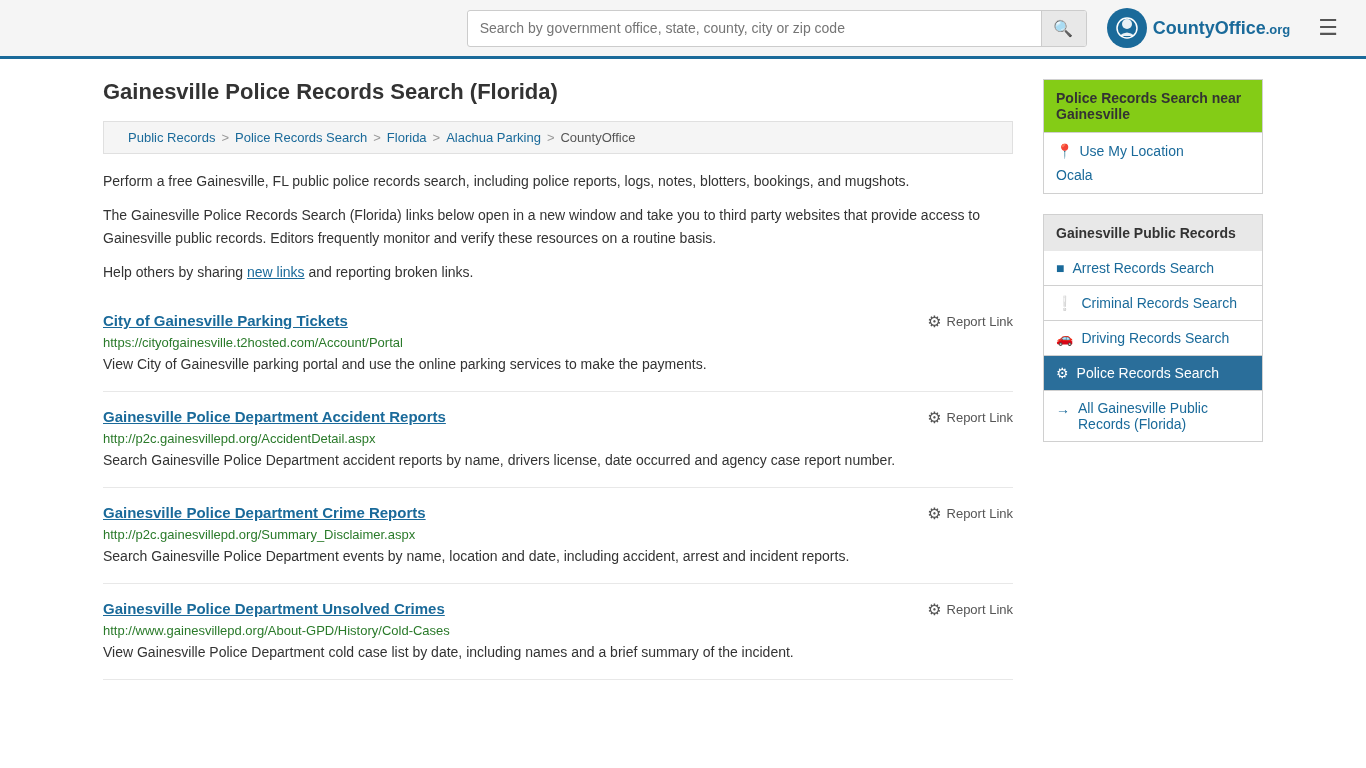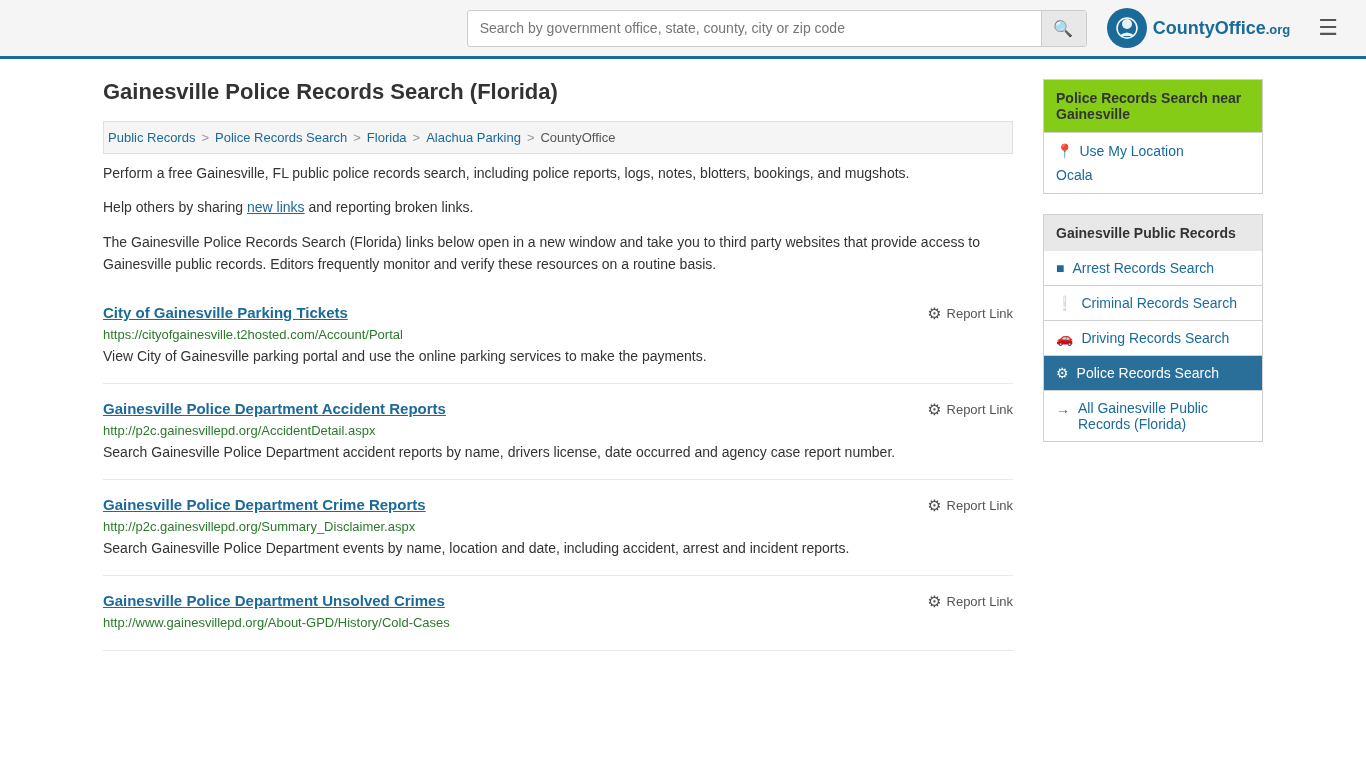--- a/index.html
+++ b/index.html
@@ -98,22 +98,22 @@
       font-size: 22px;
       font-weight: bold;
       color: #333;
       margin-bottom: 16px;
     }
 
     
     #breadcrumb {
       background: #f5f5f5;
       border: 1px solid #e0e0e0;
-      padding: 8px 4px;
-      margin-bottom: 8px;
+      padding: 8px 24px;
+      margin-bottom: 16px;
       font-size: 13px;
       color: #555;
       display: flex;
       align-items: center;
       flex-wrap: wrap;
       gap: 4px;
     }
     .breadcrumb-link {
       color: #1a6a9a;
       text-decoration: none;
@@ -282,24 +282,24 @@
       <a class="breadcrumb-link">Police Records Search</a>
       <span class="breadcrumb-sep">&gt;</span>
       <a class="breadcrumb-link">Florida</a>
       <span class="breadcrumb-sep">&gt;</span>
       <a class="breadcrumb-link">Alachua Parking</a>
       <span class="breadcrumb-sep">&gt;</span>
       <span>CountyOffice</span>
     </div>
 
     <p class="desc-text">Perform a free Gainesville, FL public police records search, including police reports, logs, notes, blotters, bookings, and mugshots.</p>
+    <p class="desc-text">The Gainesville Police Records Search (Florida) links below open in a new window and take you to third party websites that provide access to Gainesville public records. Editors frequently monitor and verify these resources on a routine basis.</p>
     <p class="desc-text">
       <span>Help others by sharing </span><a class="inline-link">new links</a><span> and reporting broken links.</span>
     </p>
-    <p class="desc-text">The Gainesville Police Records Search (Florida) links below open in a new window and take you to third party websites that provide access to Gainesville public records. Editors frequently monitor and verify these resources on a routine basis.</p>
 
     <div id="results-list">
 
       <div class="result-item">
         <div class="result-header">
           <a class="result-title">City of Gainesville Parking Tickets</a>
           <button class="report-link-btn">
             <span class="report-link-icon">⚙</span>
             <span>Report Link</span>
           </button>
@@ -334,20 +334,21 @@
 
       <div class="result-item">
         <div class="result-header">
           <a class="result-title">Gainesville Police Department Unsolved Crimes</a>
           <button class="report-link-btn">
             <span class="report-link-icon">⚙</span>
             <span>Report Link</span>
           </button>
         </div>
         <div class="result-url">http://www.gainesvillepd.org/About-GPD/History/Cold-Cases</div>
+        <div class="result-desc">View Gainesville Police Department cold case list by date, including names and a brief summary of the incident.</div>
       </div>
 
     </div>
   </div>
 
   <div id="sidebar">
 
     <div id="sidebar-nearby">
       <div class="sidebar-section-title">Police Records Search near Gainesville</div>
       <div class="sidebar-box">

